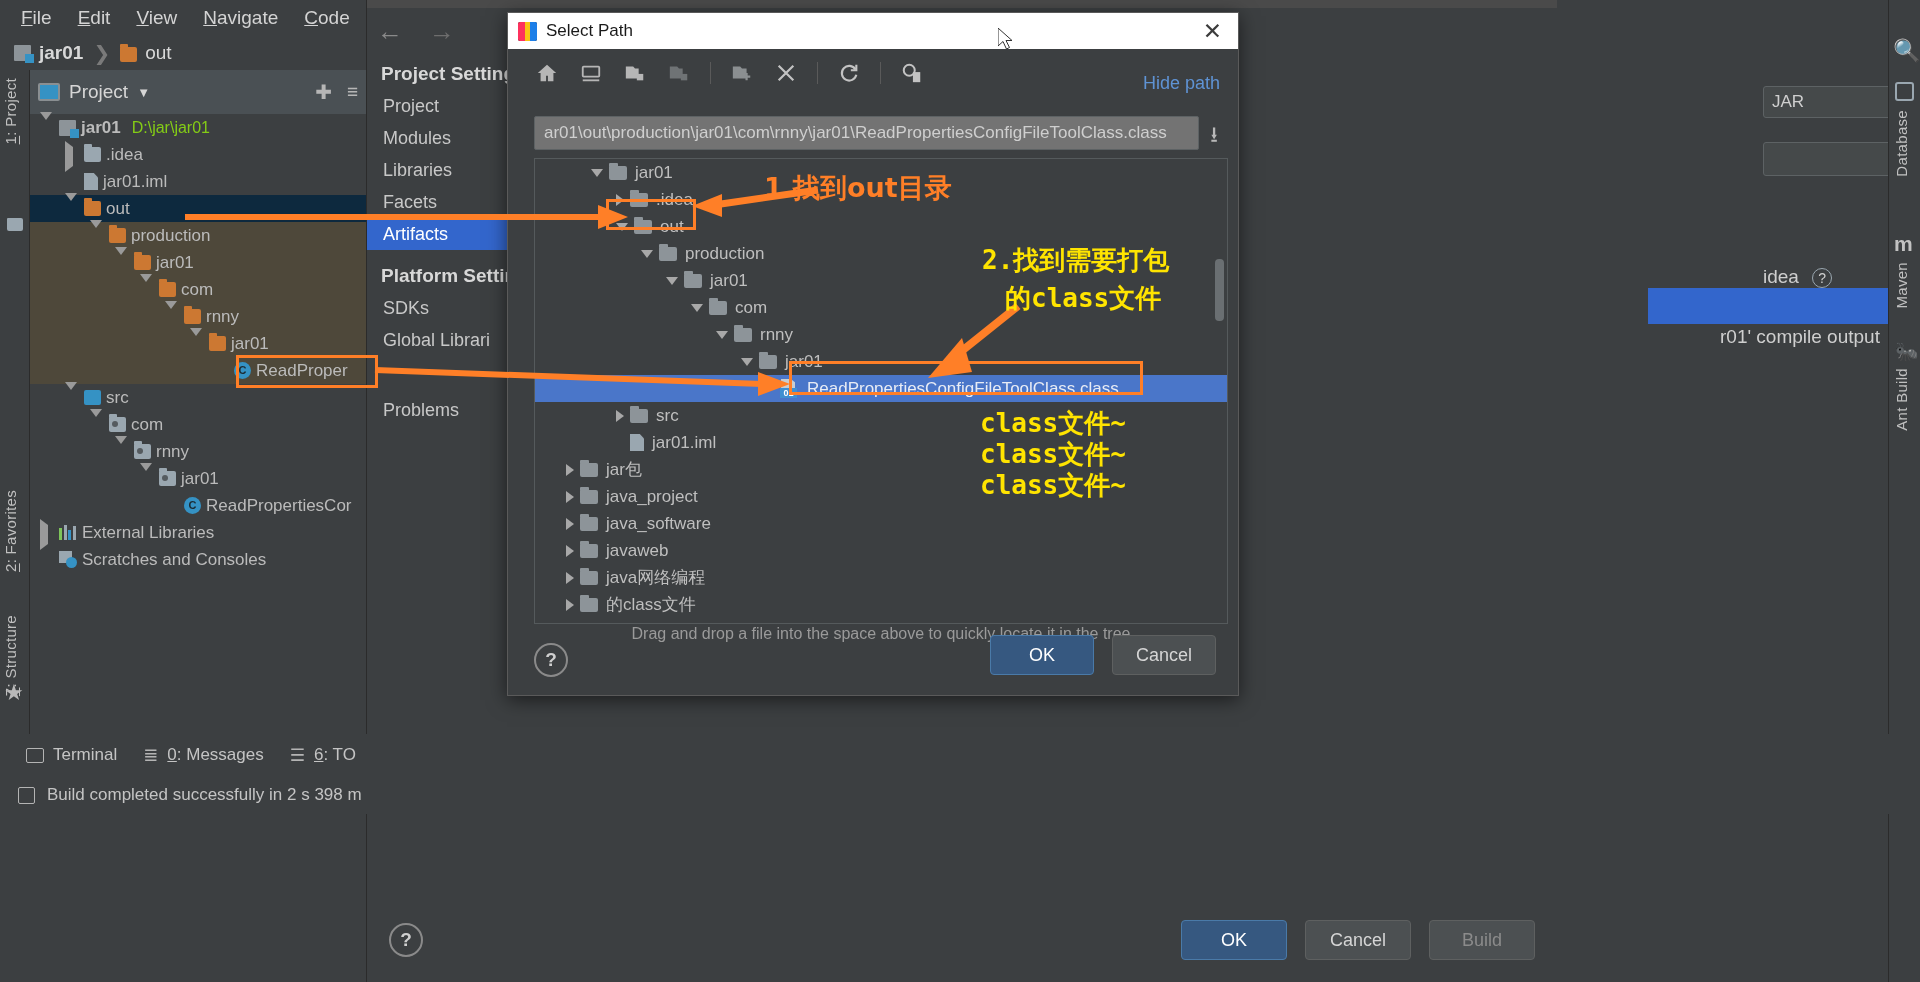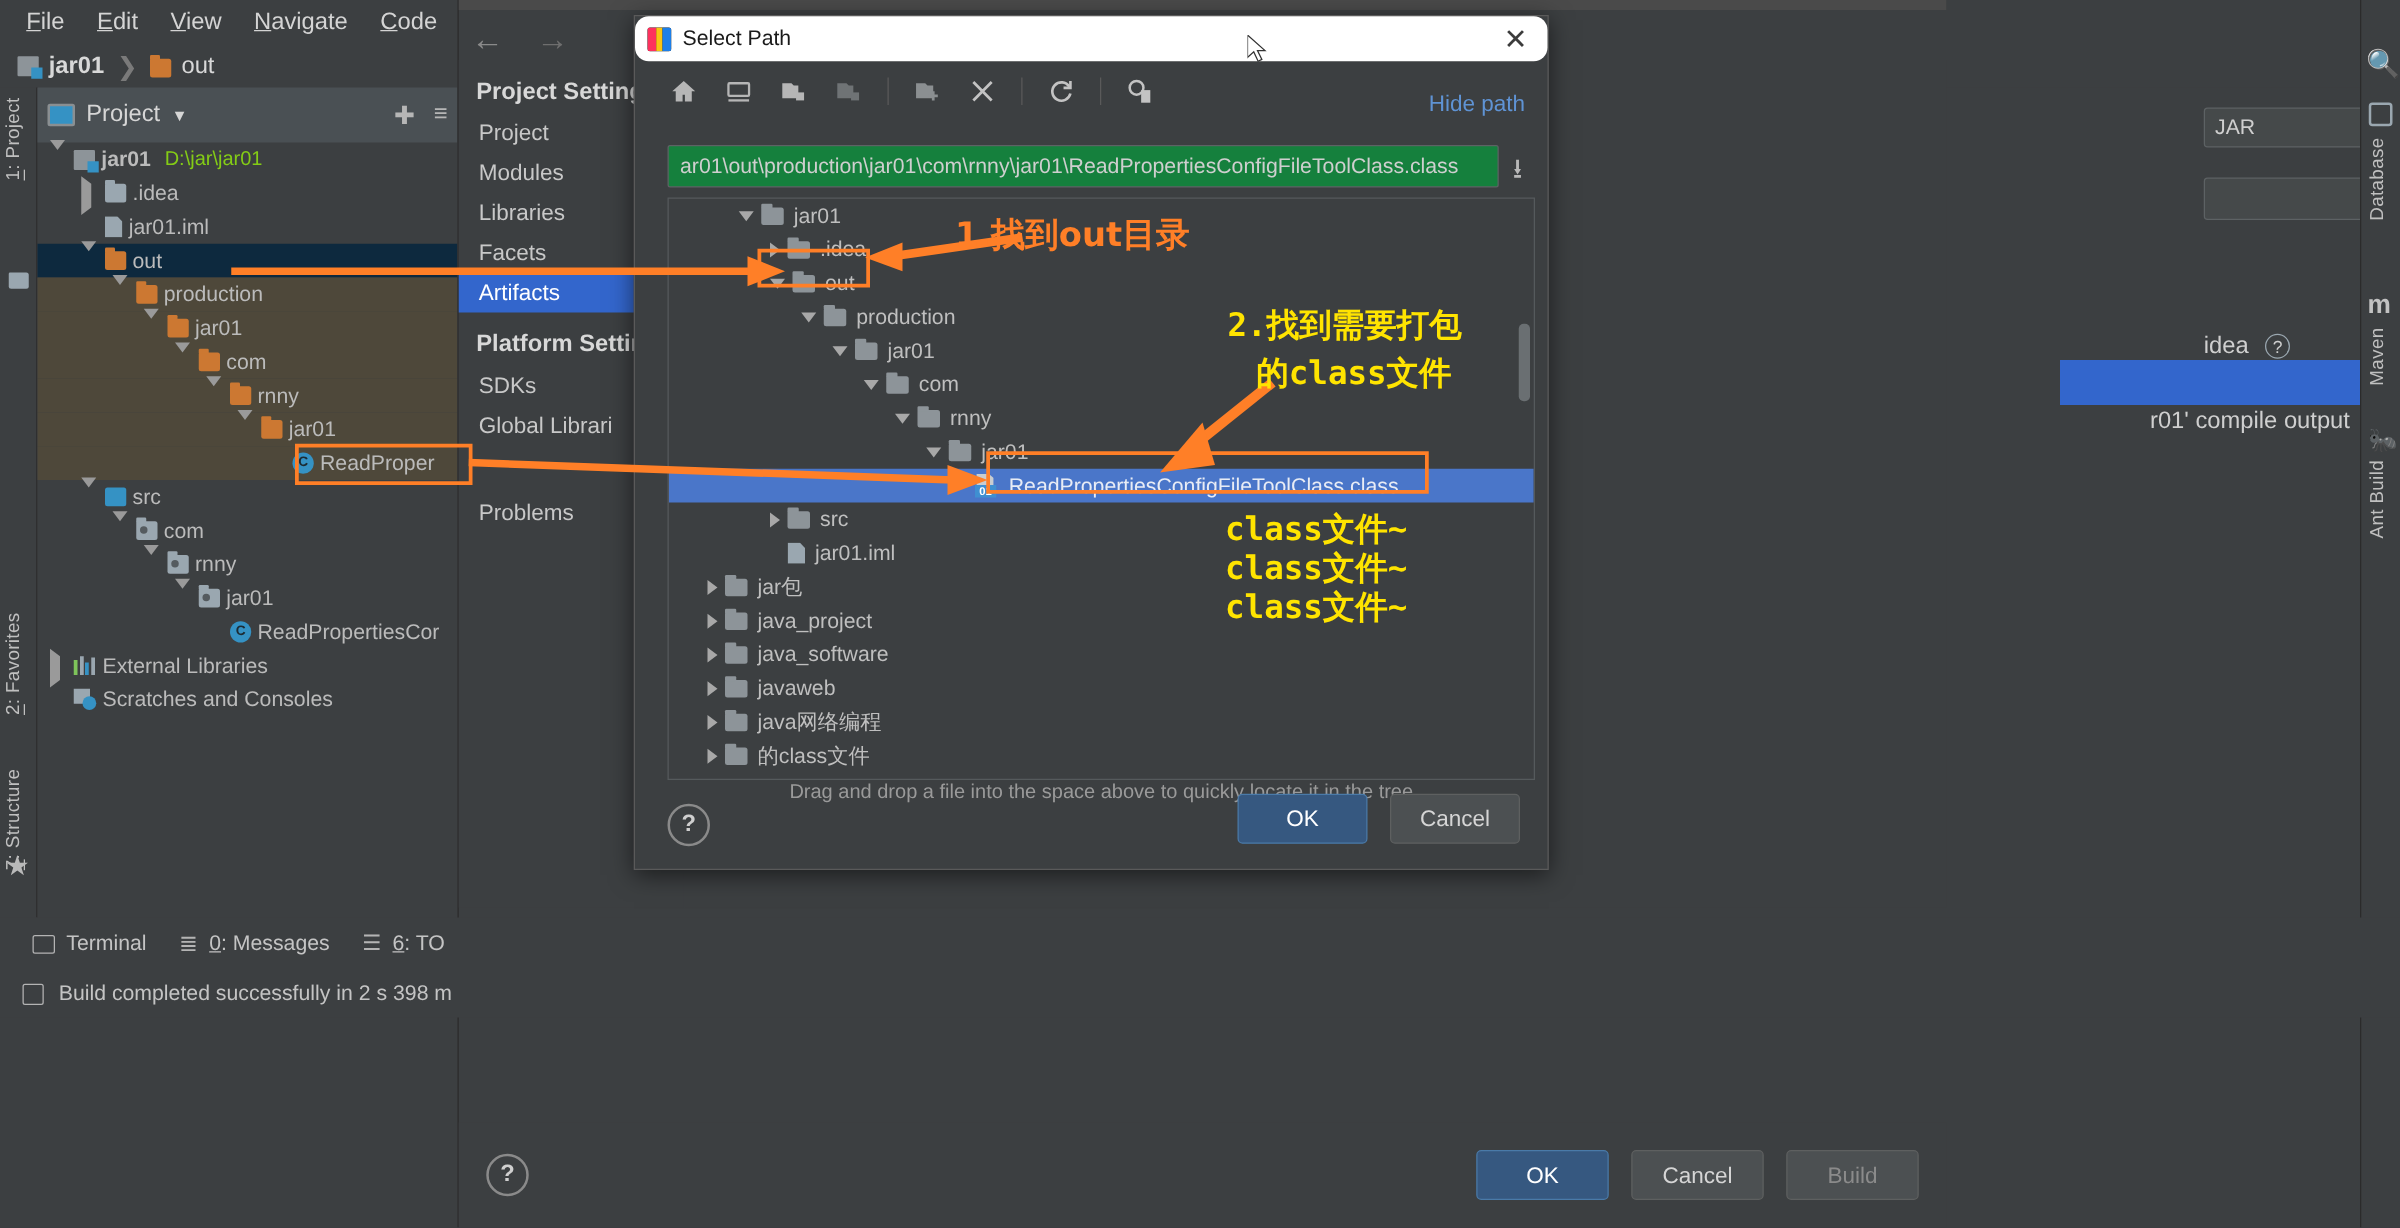--- a/index.html
+++ b/index.html
@@ -149,41 +149,41 @@
   #outputBar { position:absolute; left:1100px; top:240px; width:465px; height:36px; background:#3366cc;}
 
   
   #dlg {
     position:absolute; left:507px; top:12px; width:732px; height:684px;
     background:#3c3f41; border:1px solid #5a5a5a;
     box-shadow:0 4px 18px rgba(0,0,0,.55);
   }
   #dlgTitle {
     height:36px; background:#ffffff; display:flex; align-items:center;
-    padding:0 10px; color:#1a1a1a; font-size:17px; gap:9px;border-radius:11px;
+    padding:0 10px; color:#1a1a1a; font-size:17px; gap:9px;
   }
   #dlgTitle .spacer { flex:1; }
   .ij-logo { width:19px;height:19px;position:relative;border-radius:2px;overflow:hidden;background:#1c1c1c;}
   .ij-logo:before{content:"";position:absolute;left:0;top:0;width:7px;height:19px;background:#fe315d;}
   .ij-logo:after{content:"";position:absolute;right:0;top:0;width:7px;height:19px;background:#1d7fe8;}
   .ij-logo span{position:absolute;left:7px;top:0;width:5px;height:19px;background:#f9c413;}
   #dlgClose { font-size:23px; color:#3c3c3c; line-height:1; padding:0 6px; }
 
   #dlgToolbar {
     height:48px; display:flex; align-items:center; gap:18px; padding-left:26px;
   }
   .tbi { width:26px; height:26px; position:relative; color:#b0b0b0; display:flex; align-items:center; justify-content:center;}
   .tbsep { width:1px; height:22px; background:#5a5a5a; }
 
   #hidePath {
     position:absolute; right:18px; top:60px; font-size:18px; color:#5f93d4;
   }
   #pathBox {
     position:absolute; left:26px; top:103px; width:665px; height:34px;
-    background:#15803d; border:1px solid #5d6264; border-radius:2px;
+    background:#737373; border:1px solid #5d6264; border-radius:2px;
     display:flex; align-items:center; padding:0 9px; font-size:17px; color:#cfcfcf;
     overflow:hidden; white-space:nowrap;
   }
   #dlDown { position:absolute; right:20px; top:105px; font-size:22px; color:#b8b8b8;}
   #treeBox {
     position:absolute; left:26px; top:145px; width:694px; height:466px;
     background:#3c3f41; border:1px solid #555a5c; overflow:hidden;
   }
   .dtr { height:27px; display:flex; align-items:center; font-size:17px; color:#bfbfbf; white-space:nowrap;}
   .dtr.selected { background:#4a76c9; color:#e8ecf5; }

